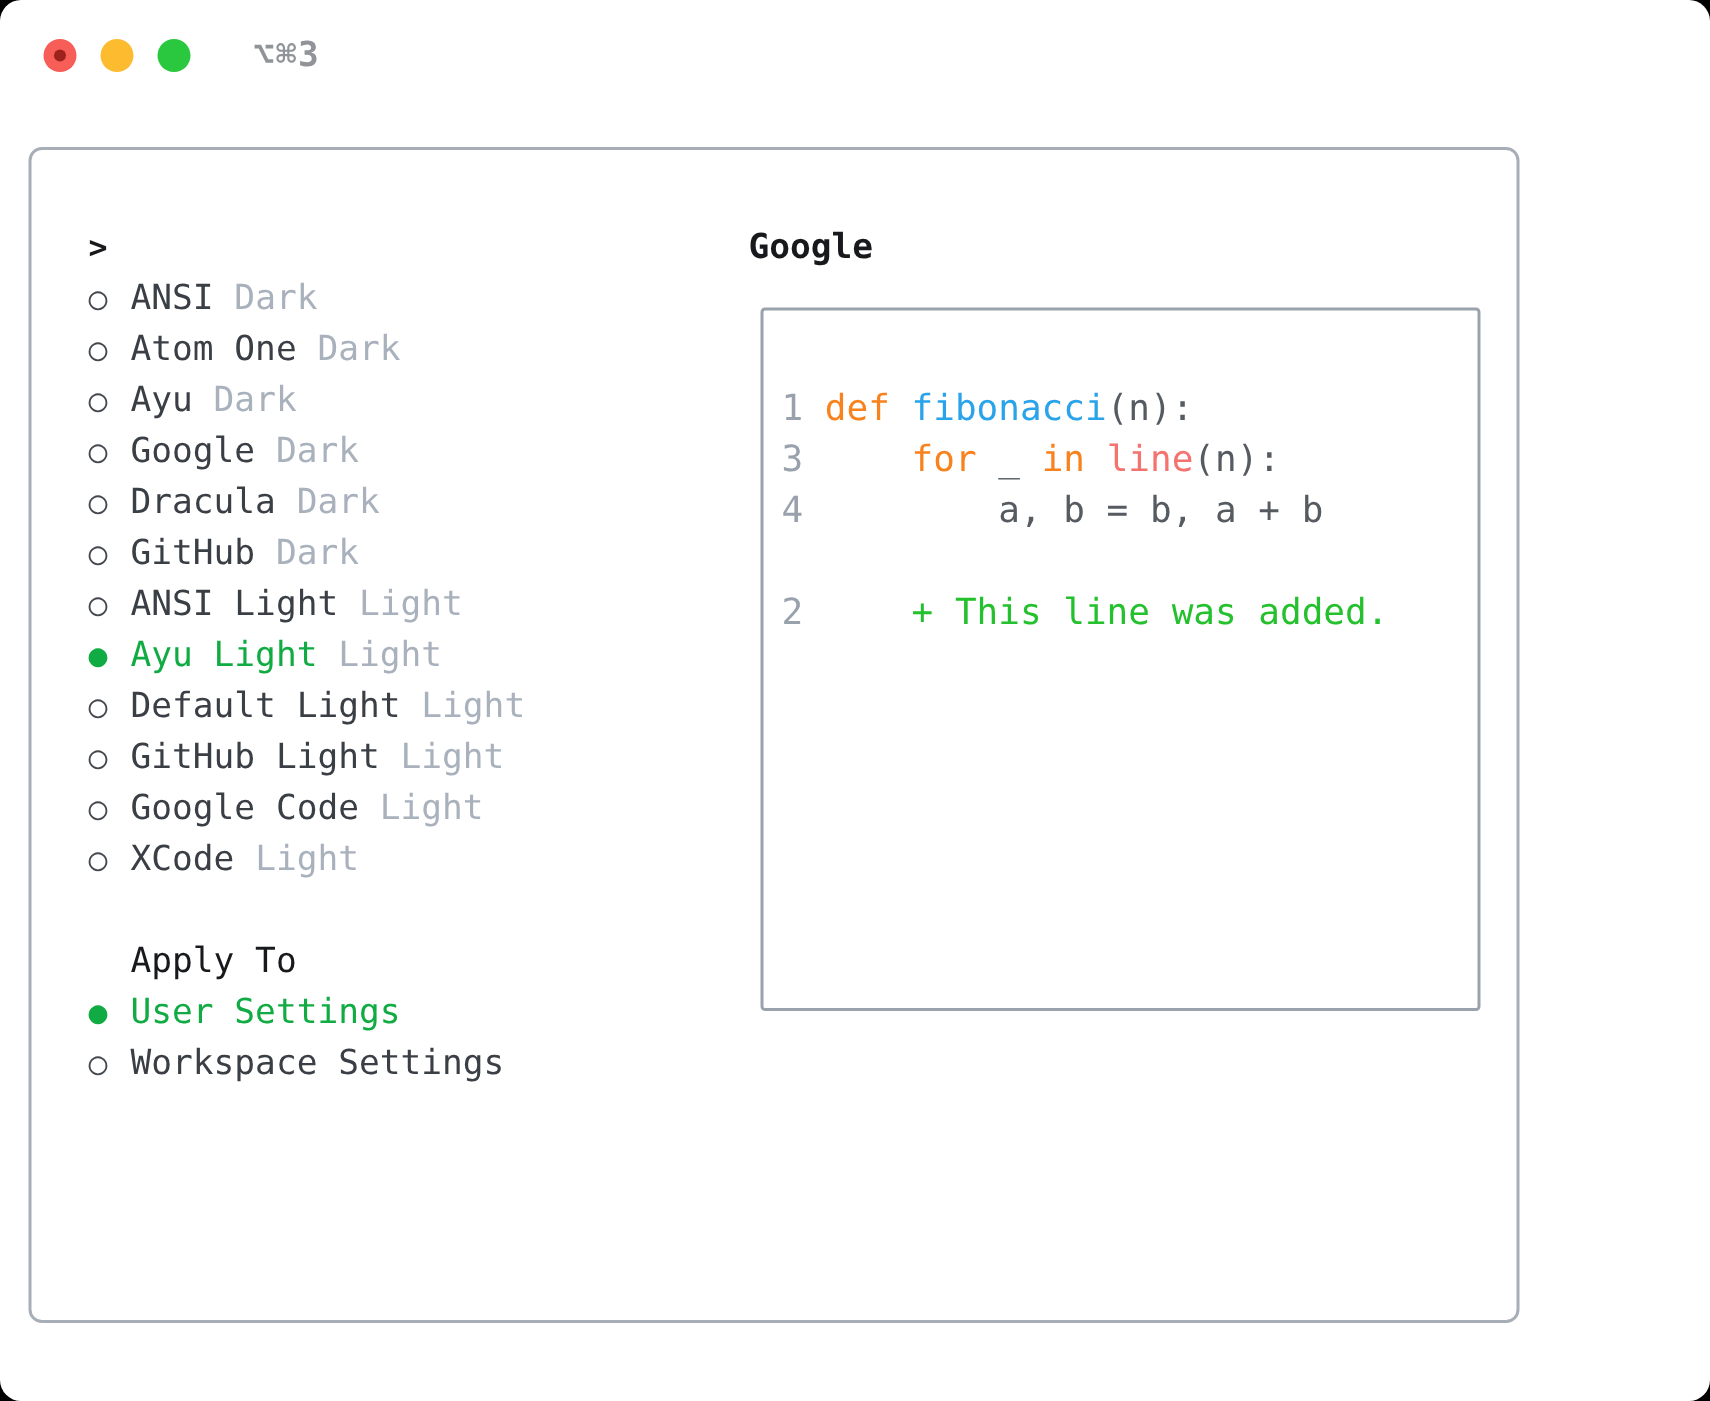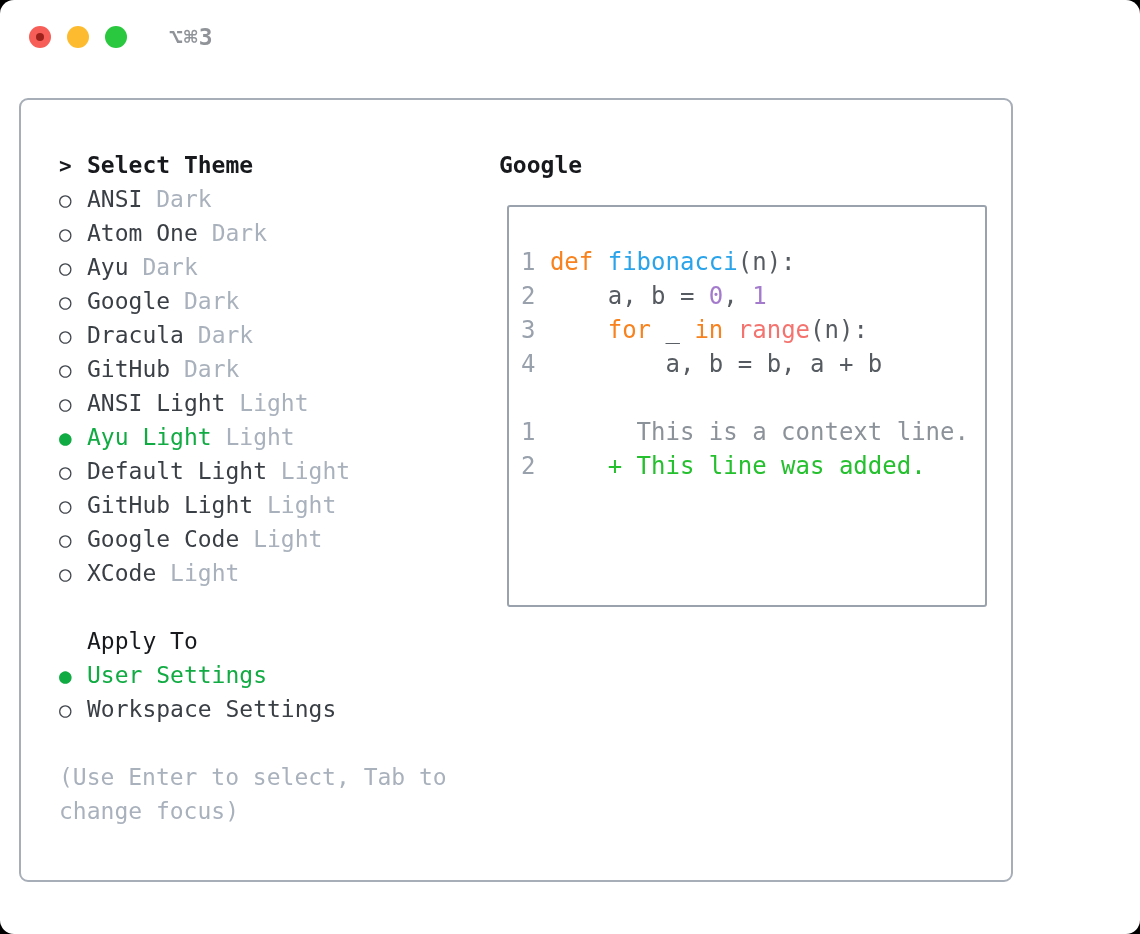--- a/index.html
+++ b/index.html
@@ -29,23 +29,23 @@
   .bold-black{font-weight:bold;color:var(--black);}
   .black{color:var(--black);}
   .tname{color:var(--name);}
   .variant{color:var(--muted);}
   .row.selected .tname{color:var(--selected);}
   .row.selected .marker{color:var(--selected);}
   .apply-header{margin-top:34px;}
   .hint{margin-top:34px;max-width:430px;font-size:23px;line-height:34px;color:var(--hint);}
 
   
-  .preview-box{margin-top:23px;margin-left:8px;width:480px;height:402px;box-sizing:border-box;
+  .preview-box{margin-top:23px;margin-left:8px;width:480px;height:469px;box-sizing:border-box;
                border:2px solid var(--box_border);border-radius:3px;background:#fff;
-               padding:4px 0 0 12px;overflow:hidden;}
+               padding:14px 0 0 12px;overflow:hidden;}
   .pline{height:34px;line-height:34px;font-size:24px;white-space:pre;}
   .c-kw{color:var(--kw);}  .c-fn{color:var(--fn);}  .c-num{color:var(--num);}
   .c-call{color:var(--call);} .c-fg{color:var(--fg);} .c-ln{color:var(--ln);}
   .c-ctx{color:var(--ctx);} .c-del{color:var(--del);} .c-add{color:var(--add);}
 </style>
 </head>
 <body>
 
 <div class="screen">
   <div class="window">
@@ -57,21 +57,20 @@
       <span class="tl yellow"></span>
       <span class="tl green"></span>
       <span class="win-title">⌥⌘3</span>
     </div>
 
     <div class="panel">
 
       <div class="left-col">
         <div class="row">
           <span class="marker bold-black">&gt;</span>
-          <span class="bold-black">Select Theme</span>
         </div>
 
         <div id="theme-list">
             <div class="row"><span class="marker">○</span><span class="tname">ANSI</span><span class="variant"> Dark</span></div>
             <div class="row"><span class="marker">○</span><span class="tname">Atom One</span><span class="variant"> Dark</span></div>
             <div class="row"><span class="marker">○</span><span class="tname">Ayu</span><span class="variant"> Dark</span></div>
             <div class="row"><span class="marker">○</span><span class="tname">Google</span><span class="variant"> Dark</span></div>
             <div class="row"><span class="marker">○</span><span class="tname">Dracula</span><span class="variant"> Dark</span></div>
             <div class="row"><span class="marker">○</span><span class="tname">GitHub</span><span class="variant"> Dark</span></div>
             <div class="row"><span class="marker">○</span><span class="tname">ANSI Light</span><span class="variant"> Light</span></div>
@@ -85,34 +84,31 @@
         <div class="row apply-header">
           <span class="marker"></span>
           <span class="black">Apply To</span>
         </div>
 
         <div id="apply-list">
             <div class="row selected"><span class="marker">●</span><span class="tname">User Settings</span></div>
             <div class="row"><span class="marker">○</span><span class="tname">Workspace Settings</span></div>
           </div>
 
-        <div class="hint">(Use Enter to select, Tab to change focus)</div>
       </div>
 
       <div class="right-col">
         <div class="row">
           <span class="bold-black">Google</span>
         </div>
         <div class="preview-box" id="preview-box">
             <div class="pline"></div>
             <div class="pline"><span class="c-ln">1</span><span class="c-fg"> </span><span class="c-kw">def</span><span class="c-fg"> </span><span class="c-fn">fibonacci</span><span class="c-fg">(n):</span></div>
-            <div class="pline"><span class="c-ln">2</span><span class="c-fg">     a, b = </span><span class="c-num">0</span><span class="c-fg">, </span><span class="c-num">1</span></div>
-            <div class="pline"><span class="c-ln">3</span><span class="c-fg">     </span><span class="c-kw">for</span><span class="c-fg"> _ </span><span class="c-kw">in</span><span class="c-fg"> </span><span class="c-call">range</span><span class="c-fg">(n):</span></div>
+            <div class="pline"><span class="c-ln">3</span><span class="c-fg">     </span><span class="c-kw">for</span><span class="c-fg"> _ </span><span class="c-kw">in</span><span class="c-fg"> </span><span class="c-call">line</span><span class="c-fg">(n):</span></div>
             <div class="pline"><span class="c-ln">4</span><span class="c-fg">         a, b = b, a + b</span></div>
             <div class="pline"></div>
-            <div class="pline"><span class="c-ln">1</span><span class="c-ctx">       This is a context line.</span></div>
             <div class="pline"><span class="c-ln">2</span><span class="c-fg">     </span><span class="c-add">+ This line was added.</span></div>
           </div>
       </div>
 
     </div>
   </div>
 </div>
 
 </body></html>

